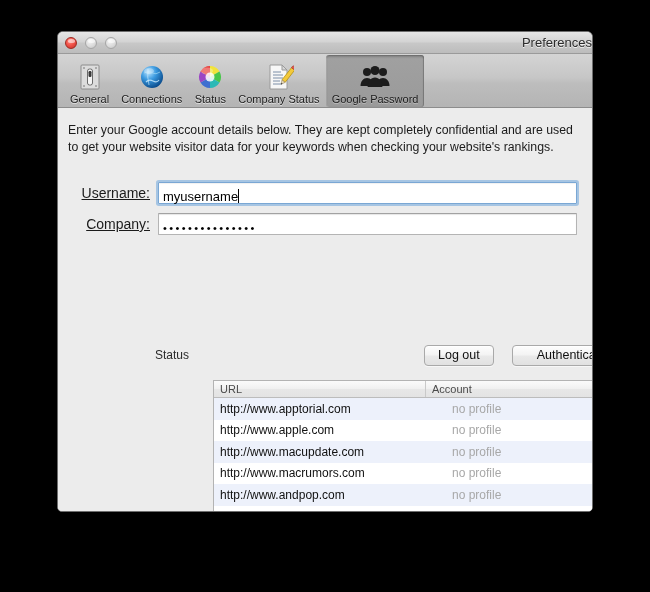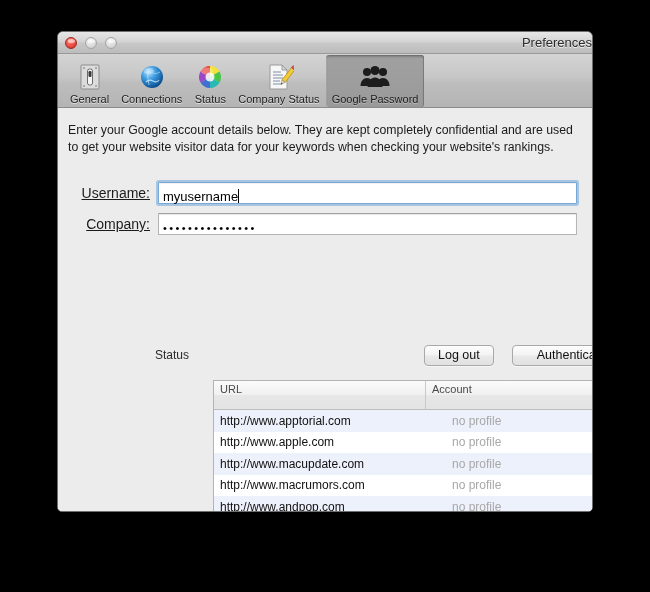--- a/index.html
+++ b/index.html
@@ -217,21 +217,21 @@
     left: 155px;
     top: 272px;
     width: 418px;
     height: 148px;
     border: 1px solid #b3b3b3;
     background: #fff;
     overflow: hidden;
   }
   .thead {
     display: flex;
-    height: 29px;
+    height: 17px;
     background: linear-gradient(to bottom, #fbfbfb 0%, #f0f0f0 50%, #e7e7e7 51%, #e3e3e3 100%);
     border-bottom: 1px solid #bcbcbc;
     font-size: 11px;
     color: #4a4a4a;
   }
   .th {
     line-height: 16px;
     padding-left: 6px;
   }
   .th-url { width: 211px; }

